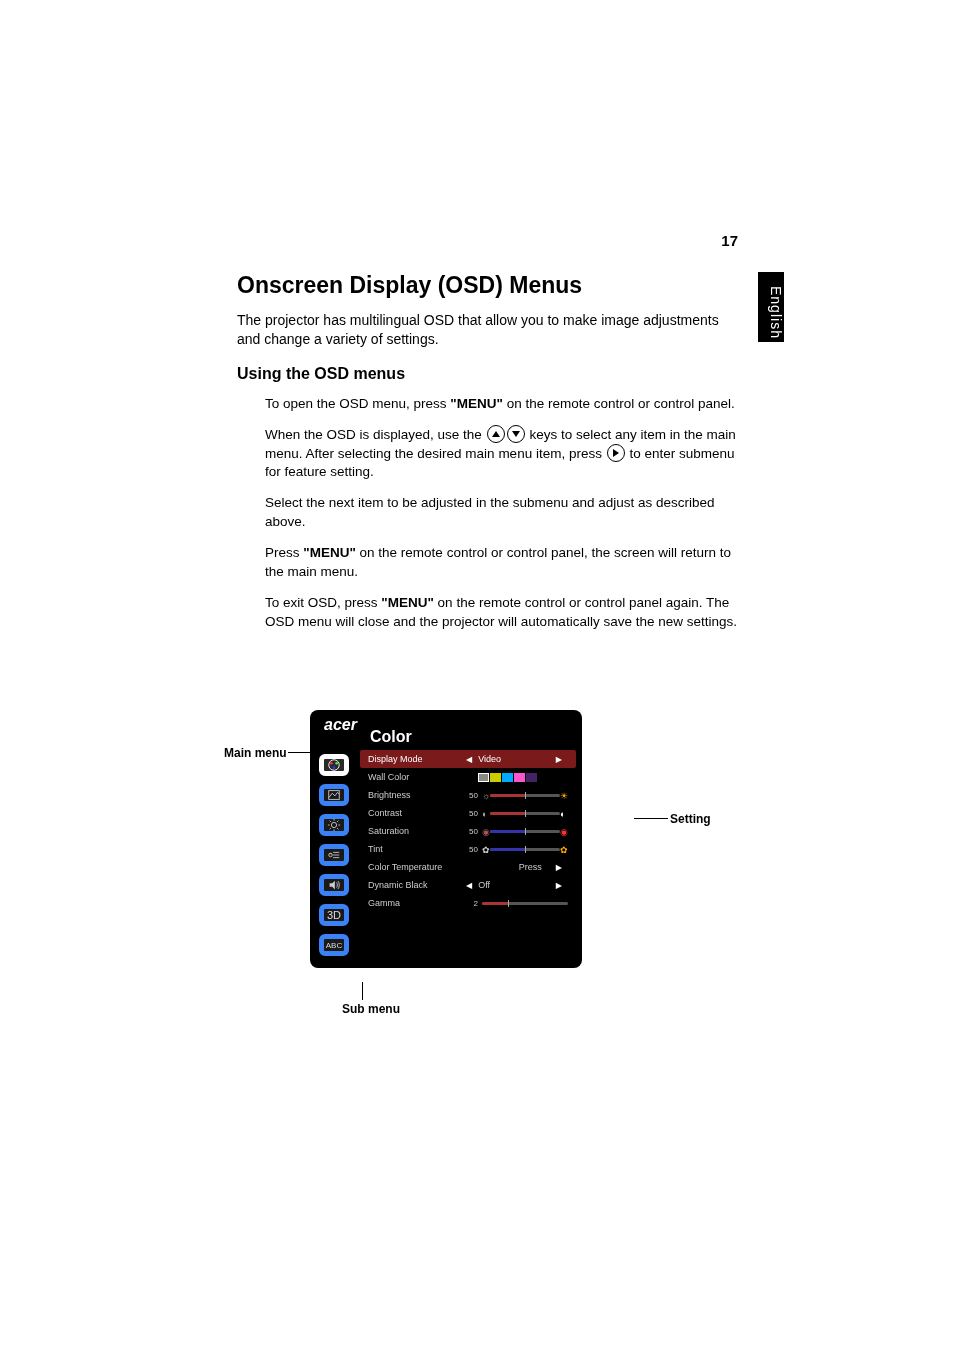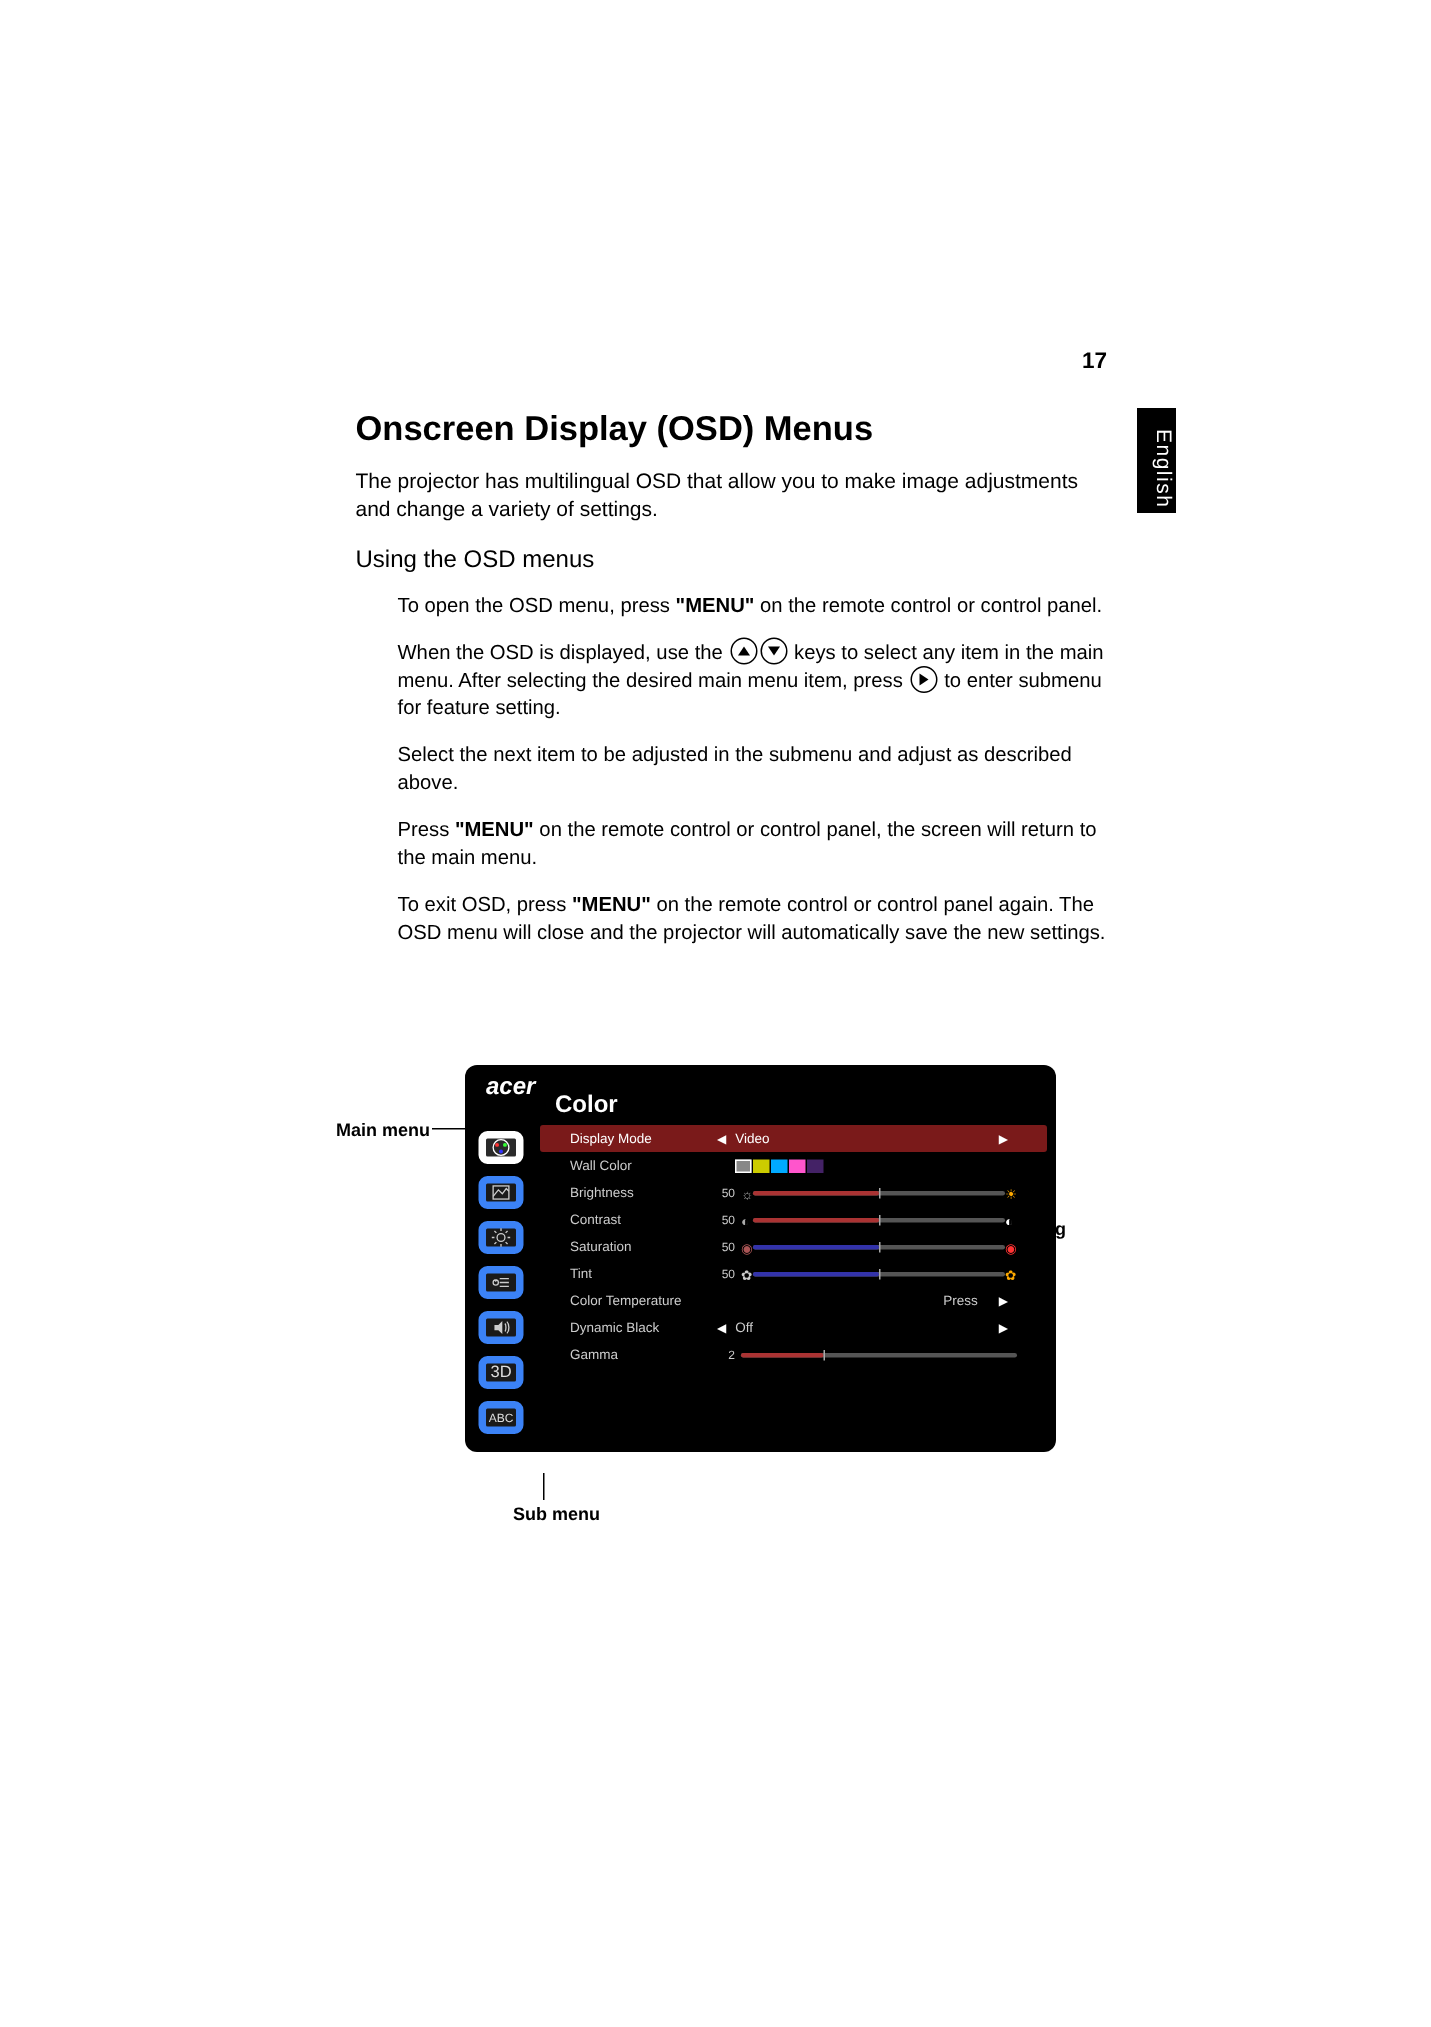--- a/index.html
+++ b/index.html
@@ -43,21 +43,21 @@
     font-weight: bold;
     margin-bottom: 12px;
   }
   .intro {
     font-size: 14px;
     line-height: 1.35;
     margin-bottom: 16px;
   }
   h2 {
     font-size: 16px;
-    font-weight: normal;
+    font-weight: bold;
     margin-bottom: 12px;
   }
   .bullets {
     padding-left: 28px;
   }
   .bullets p {
     font-size: 13.5px;
     line-height: 1.4;
     margin-bottom: 12px;
   }
@@ -84,21 +84,21 @@
   .osd-wrap {
     position: absolute;
     top: 710px;
     left: 0;
     width: 954px;
   }
   .osd {
     position: absolute;
     top: 0;
     left: 310px;
-    width: 394px;
+    width: 272px;
     background: #000;
     color: #fff;
     font-size: 10px;
     border-radius: 8px;
     overflow: hidden;
   }
   .osd-logo {
     position: absolute;
     top: 6px;
     left: 14px;
@@ -143,21 +143,21 @@
   .osd-main {
     flex: 1;
     padding: 0 6px 4px 2px;
   }
   .osd-row {
     display: flex;
     align-items: center;
     height: 18px;
     font-size: 9px;
     color: #ccc;
-    padding: 0 20px;
+    padding: 0 8px;
   }
   .osd-row.active {
     background: #7a1a1a;
     color: #fff;
     border-radius: 2px;
   }
   .osd-row .label { width: 92px; }
   .osd-row .val { width: 22px; text-align: right; font-size: 8px; padding-right: 4px;}
   .osd-row .ctrl { flex: 1; display: flex; align-items: center; gap: 3px; }
   .slider {

